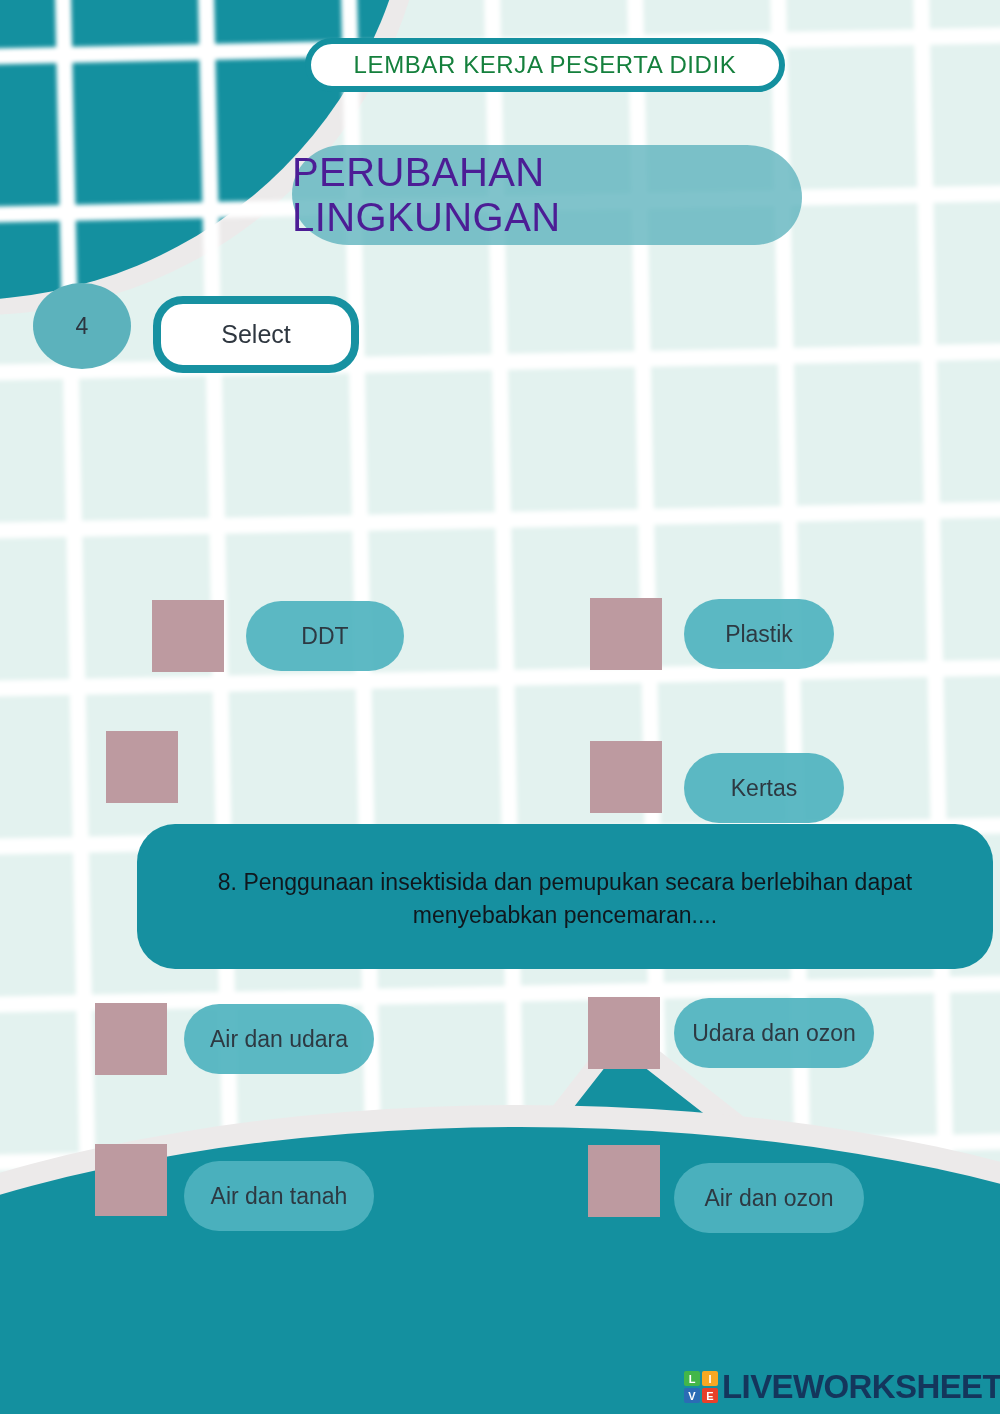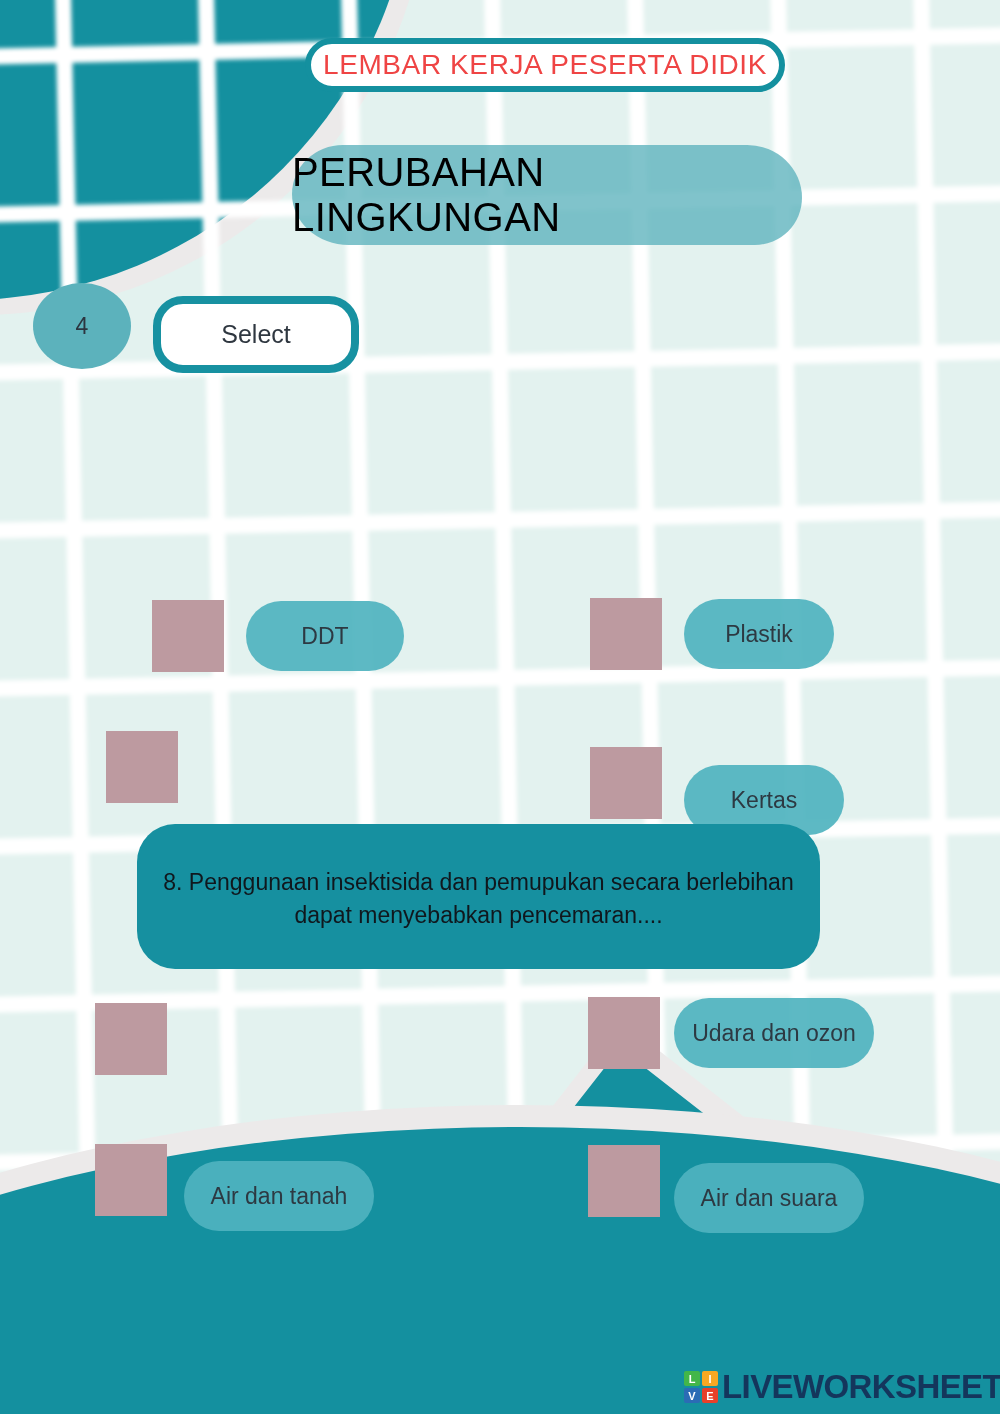--- a/index.html
+++ b/index.html
@@ -119,41 +119,41 @@
     height: 54px;
     background: #ffffff;
     border: 6px solid #14909f;
     border-radius: 30px;
     display: flex;
     align-items: center;
     justify-content: center;
     box-sizing: border-box;
   }
   .header-pill span {
-    font-size: 28px;
+    font-size: 24px;
     letter-spacing: 0.6px;
-    color: #ef4444;
+    color: #15803d;
   }
 
   
   .title-blob {
     position: absolute;
     left: 292px;
     top: 145px;
     width: 510px;
     height: 100px;
     background: rgba(92, 178, 188, 0.78);
     border-radius: 54px 58px 50px 60px / 52px 56px 50px 54px;
     display: flex;
     align-items: center;
     justify-content: center;
   }
   .title-blob span {
     font-size: 40px;
-    color: #000000;
+    color: #4c1d95;
     letter-spacing: 0.4px;
   }
 
   
   .num-badge {
     position: absolute;
     left: 33px;
     top: 283px;
     width: 98px;
     height: 86px;
@@ -202,21 +202,21 @@
   #q7-panel {
     left: 153px;
     top: 378px;
     width: 803px;
     height: 192px;
     padding-top: 14px;
   }
   #q8-panel {
     left: 137px;
     top: 824px;
-    width: 683px;
+    width: 856px;
     height: 145px;
     padding-top: 42px;
   }
   .q-instruction {
     font-size: 22px;
     line-height: 1.5;
     text-align: center;
   }
   .q-text {
     font-size: 23px;
@@ -360,51 +360,54 @@
         <span>Plastik</span>
       </div>
     </div>
 
     <div class="option" style="left:106px; top:731px;">
       <div class="checkbox"></div>
     </div>
 
     <div class="option" style="left:590px; top:731px;">
       <div class="checkbox"></div>
-      <div class="opt-pill" style="width:160px; margin-top:34px;">
+      <div class="opt-pill" style="width:160px; margin-top:22px;">
         <span>Kertas</span>
       </div>
     </div>
 
     <div class="q-panel" id="q8-panel">
       <div class="q-text">8. Penggunaan insektisida dan pemupukan secara berlebihan dapat menyebabkan pencemaran....</div>
     </div>
 
     <div class="option" style="left:95px; top:1003px;">
       <div class="checkbox"></div>
+      <div class="opt-pill" style="width:190px; margin-left:17px;">
+        <span>Air dan udara</span>
+      </div>
     </div>
 
     <div class="option" style="left:95px; top:1129px;">
       <div class="checkbox"></div>
       <div class="opt-pill" style="width:190px; margin-left:17px; margin-top:32px;">
         <span>Air dan tanah</span>
       </div>
     </div>
 
     <div class="option" style="left:588px; top:997px;">
       <div class="checkbox"></div>
       <div class="opt-pill" style="width:200px; margin-left:14px;">
         <span>Udara dan ozon</span>
       </div>
     </div>
 
     <div class="option" style="left:588px; top:1129px;">
       <div class="checkbox"></div>
       <div class="opt-pill" style="width:190px; margin-left:14px; margin-top:34px;">
-        <span>Air dan suara</span>
+        <span>Air dan ozon</span>
       </div>
     </div>
 
     <div class="footer-logo">
       <div class="logo-tiles">
         <div class="t-l">L</div>
         <div class="t-i">I</div>
         <div class="t-v">V</div>
         <div class="t-e">E</div>
       </div>

